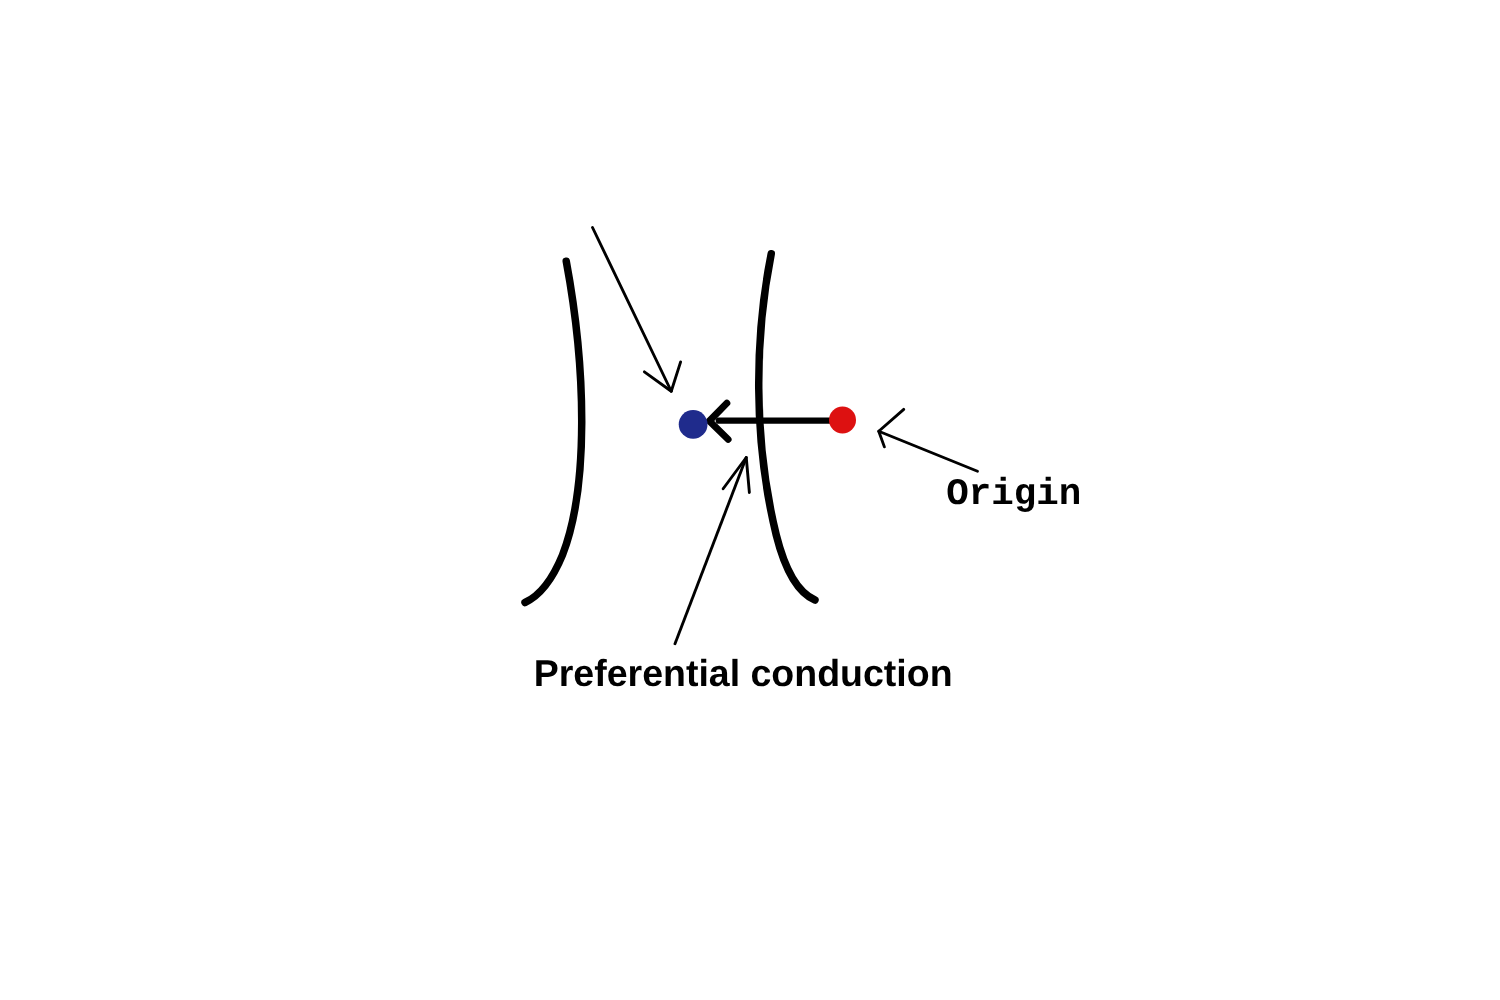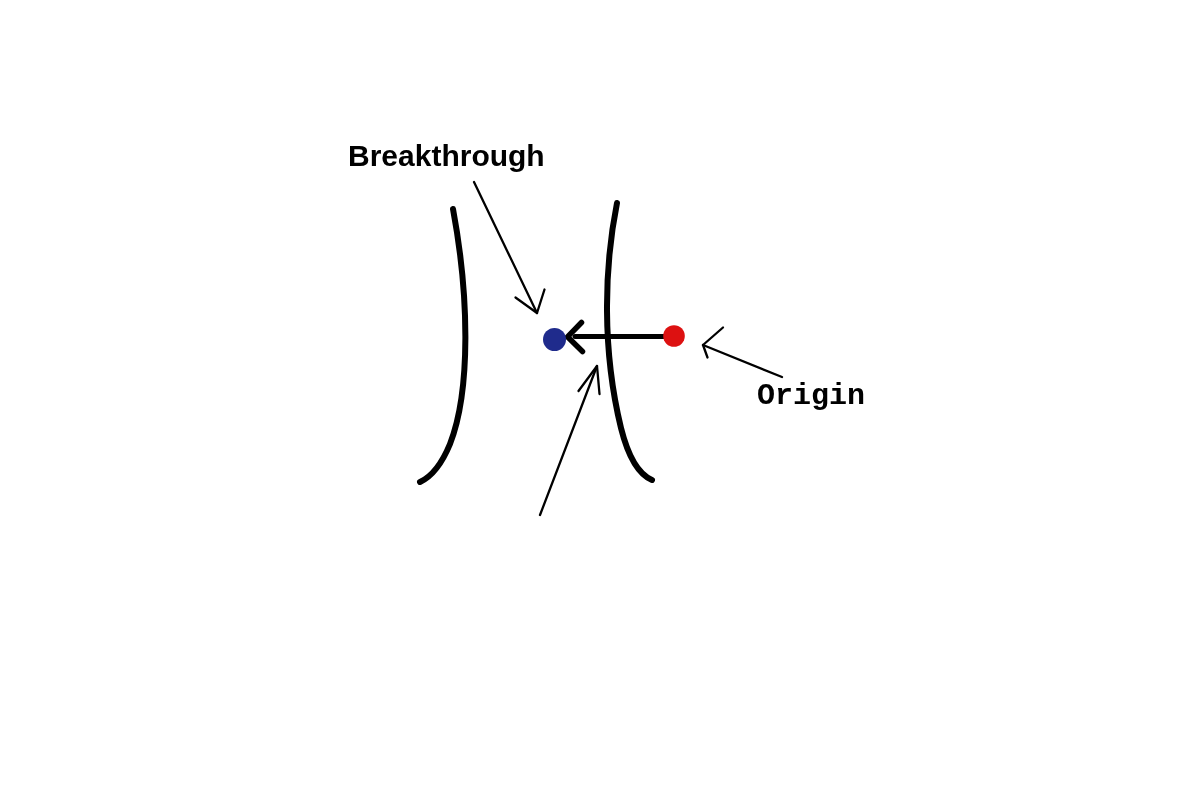--- a/index.html
+++ b/index.html
@@ -67,18 +67,18 @@
         <line x1="782" y1="377" x2="703" y2="345" stroke-width="2.3"></line>
         <polyline points="723,327.5 703,345 707.5,357.5" stroke-width="2.3"></polyline>
       </g>
     </g>
 
     <circle cx="554.5" cy="339.5" r="11.5" fill="#1f2b8c"></circle>
 
     <circle cx="674" cy="336" r="10.8" fill="#dd1111"></circle>
   </svg>
 
-  <div class="diagram-label label-breakthrough">Breakthrough</div>
 
   <div class="diagram-label label-origin">Origin</div>
 
+  <div class="diagram-label label-preferential">Preferential conduction</div>
 
 </div>
 
 </body></html>

